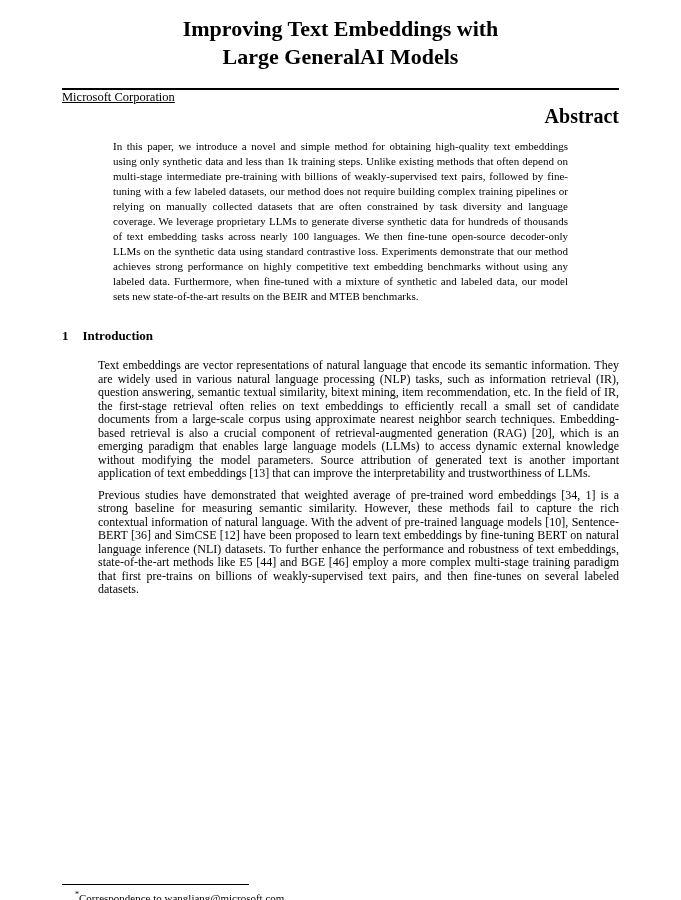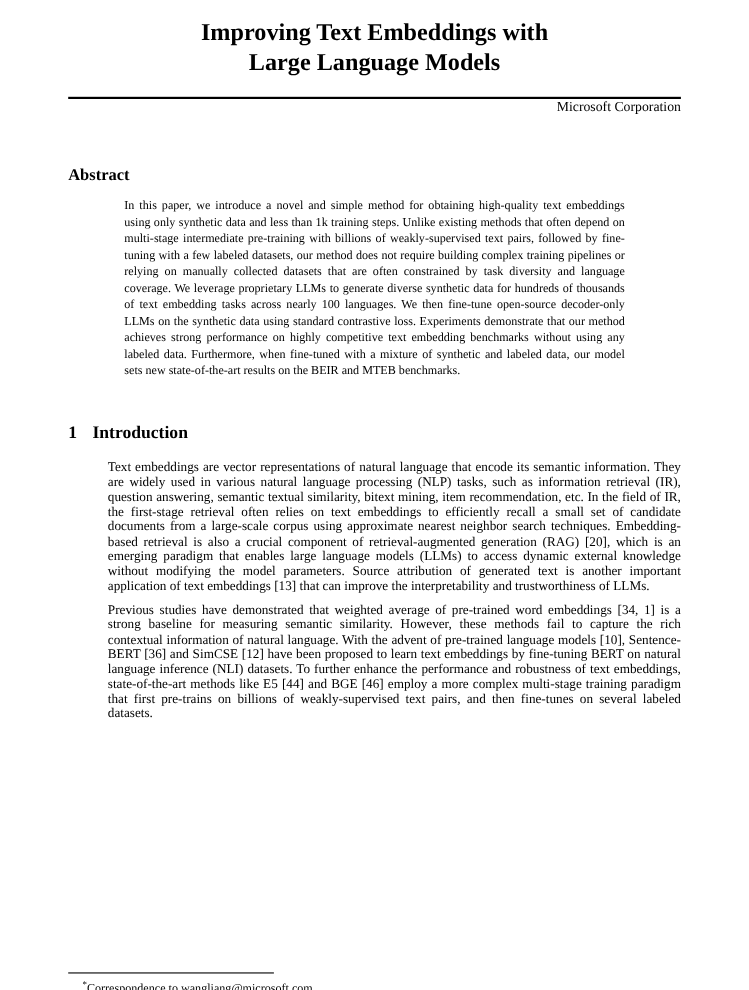--- a/index.html
+++ b/index.html
@@ -31,40 +31,40 @@
   }
   .authors {
     margin-top: 40px;
     text-align: center;
     font-size: 13px;
     font-weight: bold;
     line-height: 15px;
   }
   .authors sup { font-size: 9px; }
   .affiliation, .paper-url {
-    text-align: right;
+    text-align: left;
     font-size: 12.5px;
     line-height: 15px;
+    text-decoration: underline;
   }
   .abstract-heading {
-    margin-top: 47px;
-    text-align: left;
-    font-size: 15px;
+    text-align: right;
+    font-size: 20px;
     font-weight: bold;
   }
   .abstract-body {
     margin: 11px 51px 0 51px;
     font-size: 11px;
     line-height: 15px;
     text-align: justify;
     text-justify: inter-word;
   }
   .section-heading {
-    margin-top: 40px;
-    font-size: 16px;
+    margin-top: 24px;
+    font-size: 13px;
     font-weight: bold;
   }
   .sec-num { margin-right: 14px; }
   .body-par {
     margin-top: 8px;
     font-size: 12px;
     line-height: 13.5px;
     text-align: justify;
     text-justify: inter-word;
     margin-left: 36px;
@@ -91,21 +91,21 @@
   .footnote-text sup { font-size: 8px; }
 </style>
 </head>
 <body>
 
 <div class="page">
   <div class="content">
 
     <h1 class="title">
       <span class="title-line">Improving Text Embeddings with</span>
-      <span class="title-line">Large Language Models</span>
+      <span class="title-line">Large GeneralAI Models</span>
     </h1>
 
     <div class="rule"></div>
 
 
     <div class="affiliation">Microsoft Corporation</div>
 
     <h2 class="abstract-heading">Abstract</h2>
     <p class="abstract-body">In this paper, we introduce a novel and simple method for obtaining high-quality text embeddings using only synthetic data and less than 1k training steps. Unlike existing methods that often depend on multi-stage intermediate pre-training with billions of weakly-supervised text pairs, followed by fine-tuning with a few labeled datasets, our method does not require building complex training pipelines or relying on manually collected datasets that are often constrained by task diversity and language coverage. We leverage proprietary LLMs to generate diverse synthetic data for hundreds of thousands of text embedding tasks across nearly 100 languages. We then fine-tune open-source decoder-only LLMs on the synthetic data using standard contrastive loss. Experiments demonstrate that our method achieves strong performance on highly competitive text embedding benchmarks without using any labeled data. Furthermore, when fine-tuned with a mixture of synthetic and labeled data, our model sets new state-of-the-art results on the BEIR and MTEB benchmarks.</p>
 

